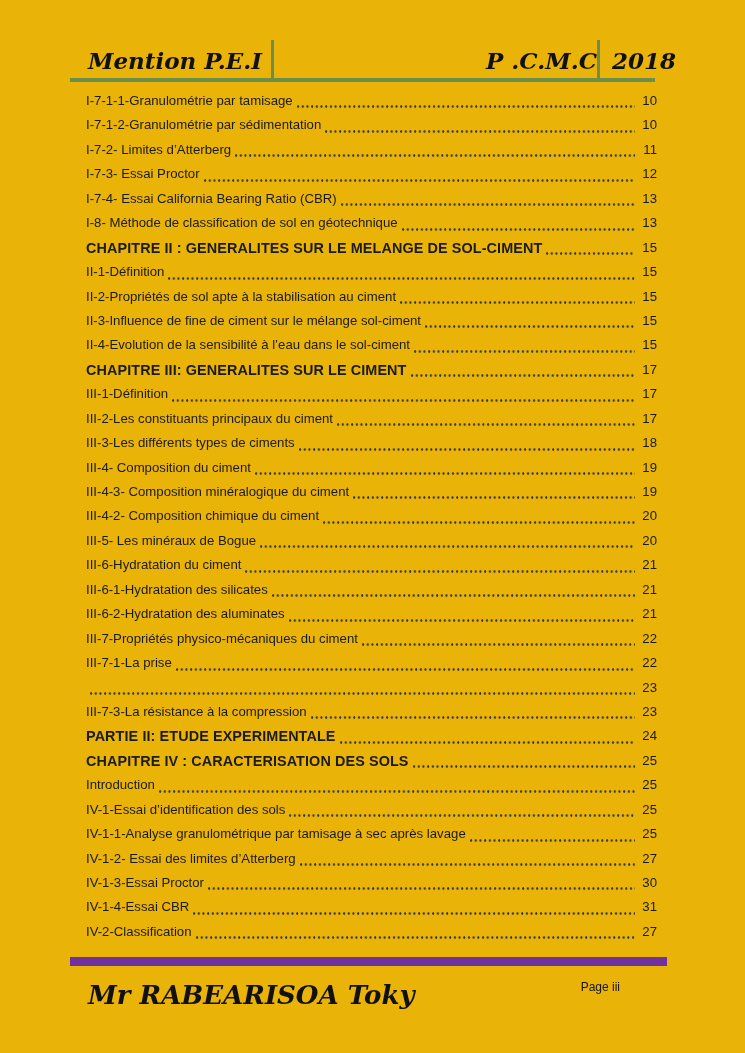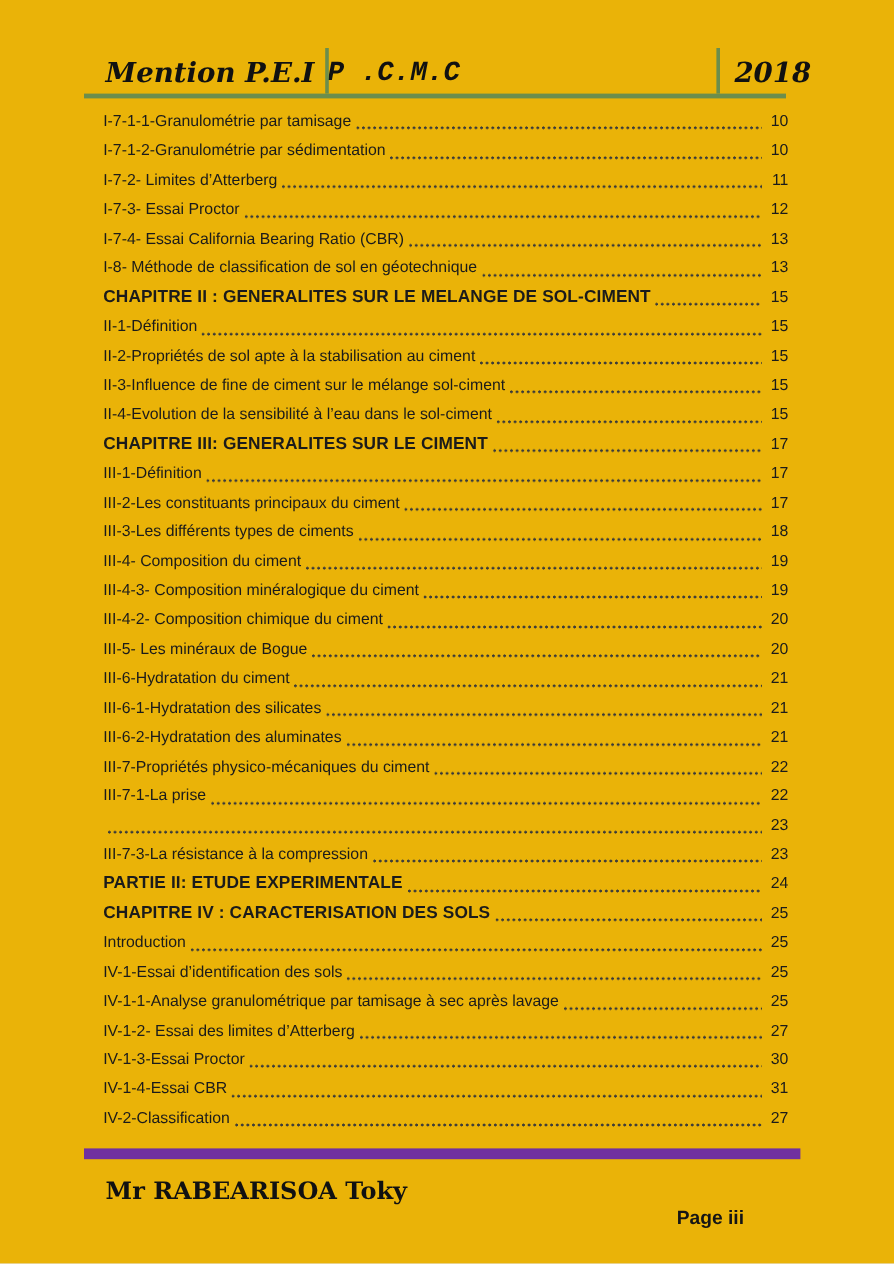--- a/index.html
+++ b/index.html
@@ -18,21 +18,21 @@
   }
   
   .hdr-text{
     position:absolute;top:44px;height:34px;
     font-family:"DejaVu Serif", serif;
     font-style:italic;font-weight:bold;
     font-size:23px;color:#111;
     white-space:nowrap;line-height:34px;
   }
   .hdr-left{left:88px;}
-  .hdr-center{left:273px;width:324px;text-align:left;font-family:Liberation Mono, monospace;}
+  .hdr-center{left:273px;width:324px;text-align:right;}
   .hdr-right{left:612px;}
   .hdr-rule{
     position:absolute;left:70px;top:78px;width:585px;height:4px;
     background:var(--green);
   }
   .hdr-div{
     position:absolute;top:40px;width:3px;height:38px;
     background:var(--green);
   }
   .hdr-div1{left:271px;}
@@ -57,27 +57,27 @@
   }
   .pagenum{flex:0 0 auto;min-width:20px;text-align:right;font-size:13.2px;}
   
   .ftr-bar{
     position:absolute;left:70px;top:957px;width:597px;height:9px;
     background:var(--purple);
   }
   .ftr-author{
     position:absolute;left:88px;top:980px;
     font-family:"DejaVu Serif", serif;
-    font-weight:bold;
-    font-size:20px;color:#111;white-space:nowrap;
+    font-style:italic;font-weight:bold;
+    font-size:26px;color:#111;white-space:nowrap;
   }
   .ftr-page{
     position:absolute;left:520px;top:980px;width:100px;
     text-align:right;
-    font-weight:bold;font-size:16px;color:#151515;margin-top:27px;
+    font-weight:normal;font-size:12px;color:#151515;
   }
 </style>
 </head>
 <body>
 
 <div class="page">
 
   <div class="hdr-text hdr-left">Mention P.E.I</div>
   <div class="hdr-text hdr-center">P .C.M.C</div>
   <div class="hdr-text hdr-right">2018</div>

